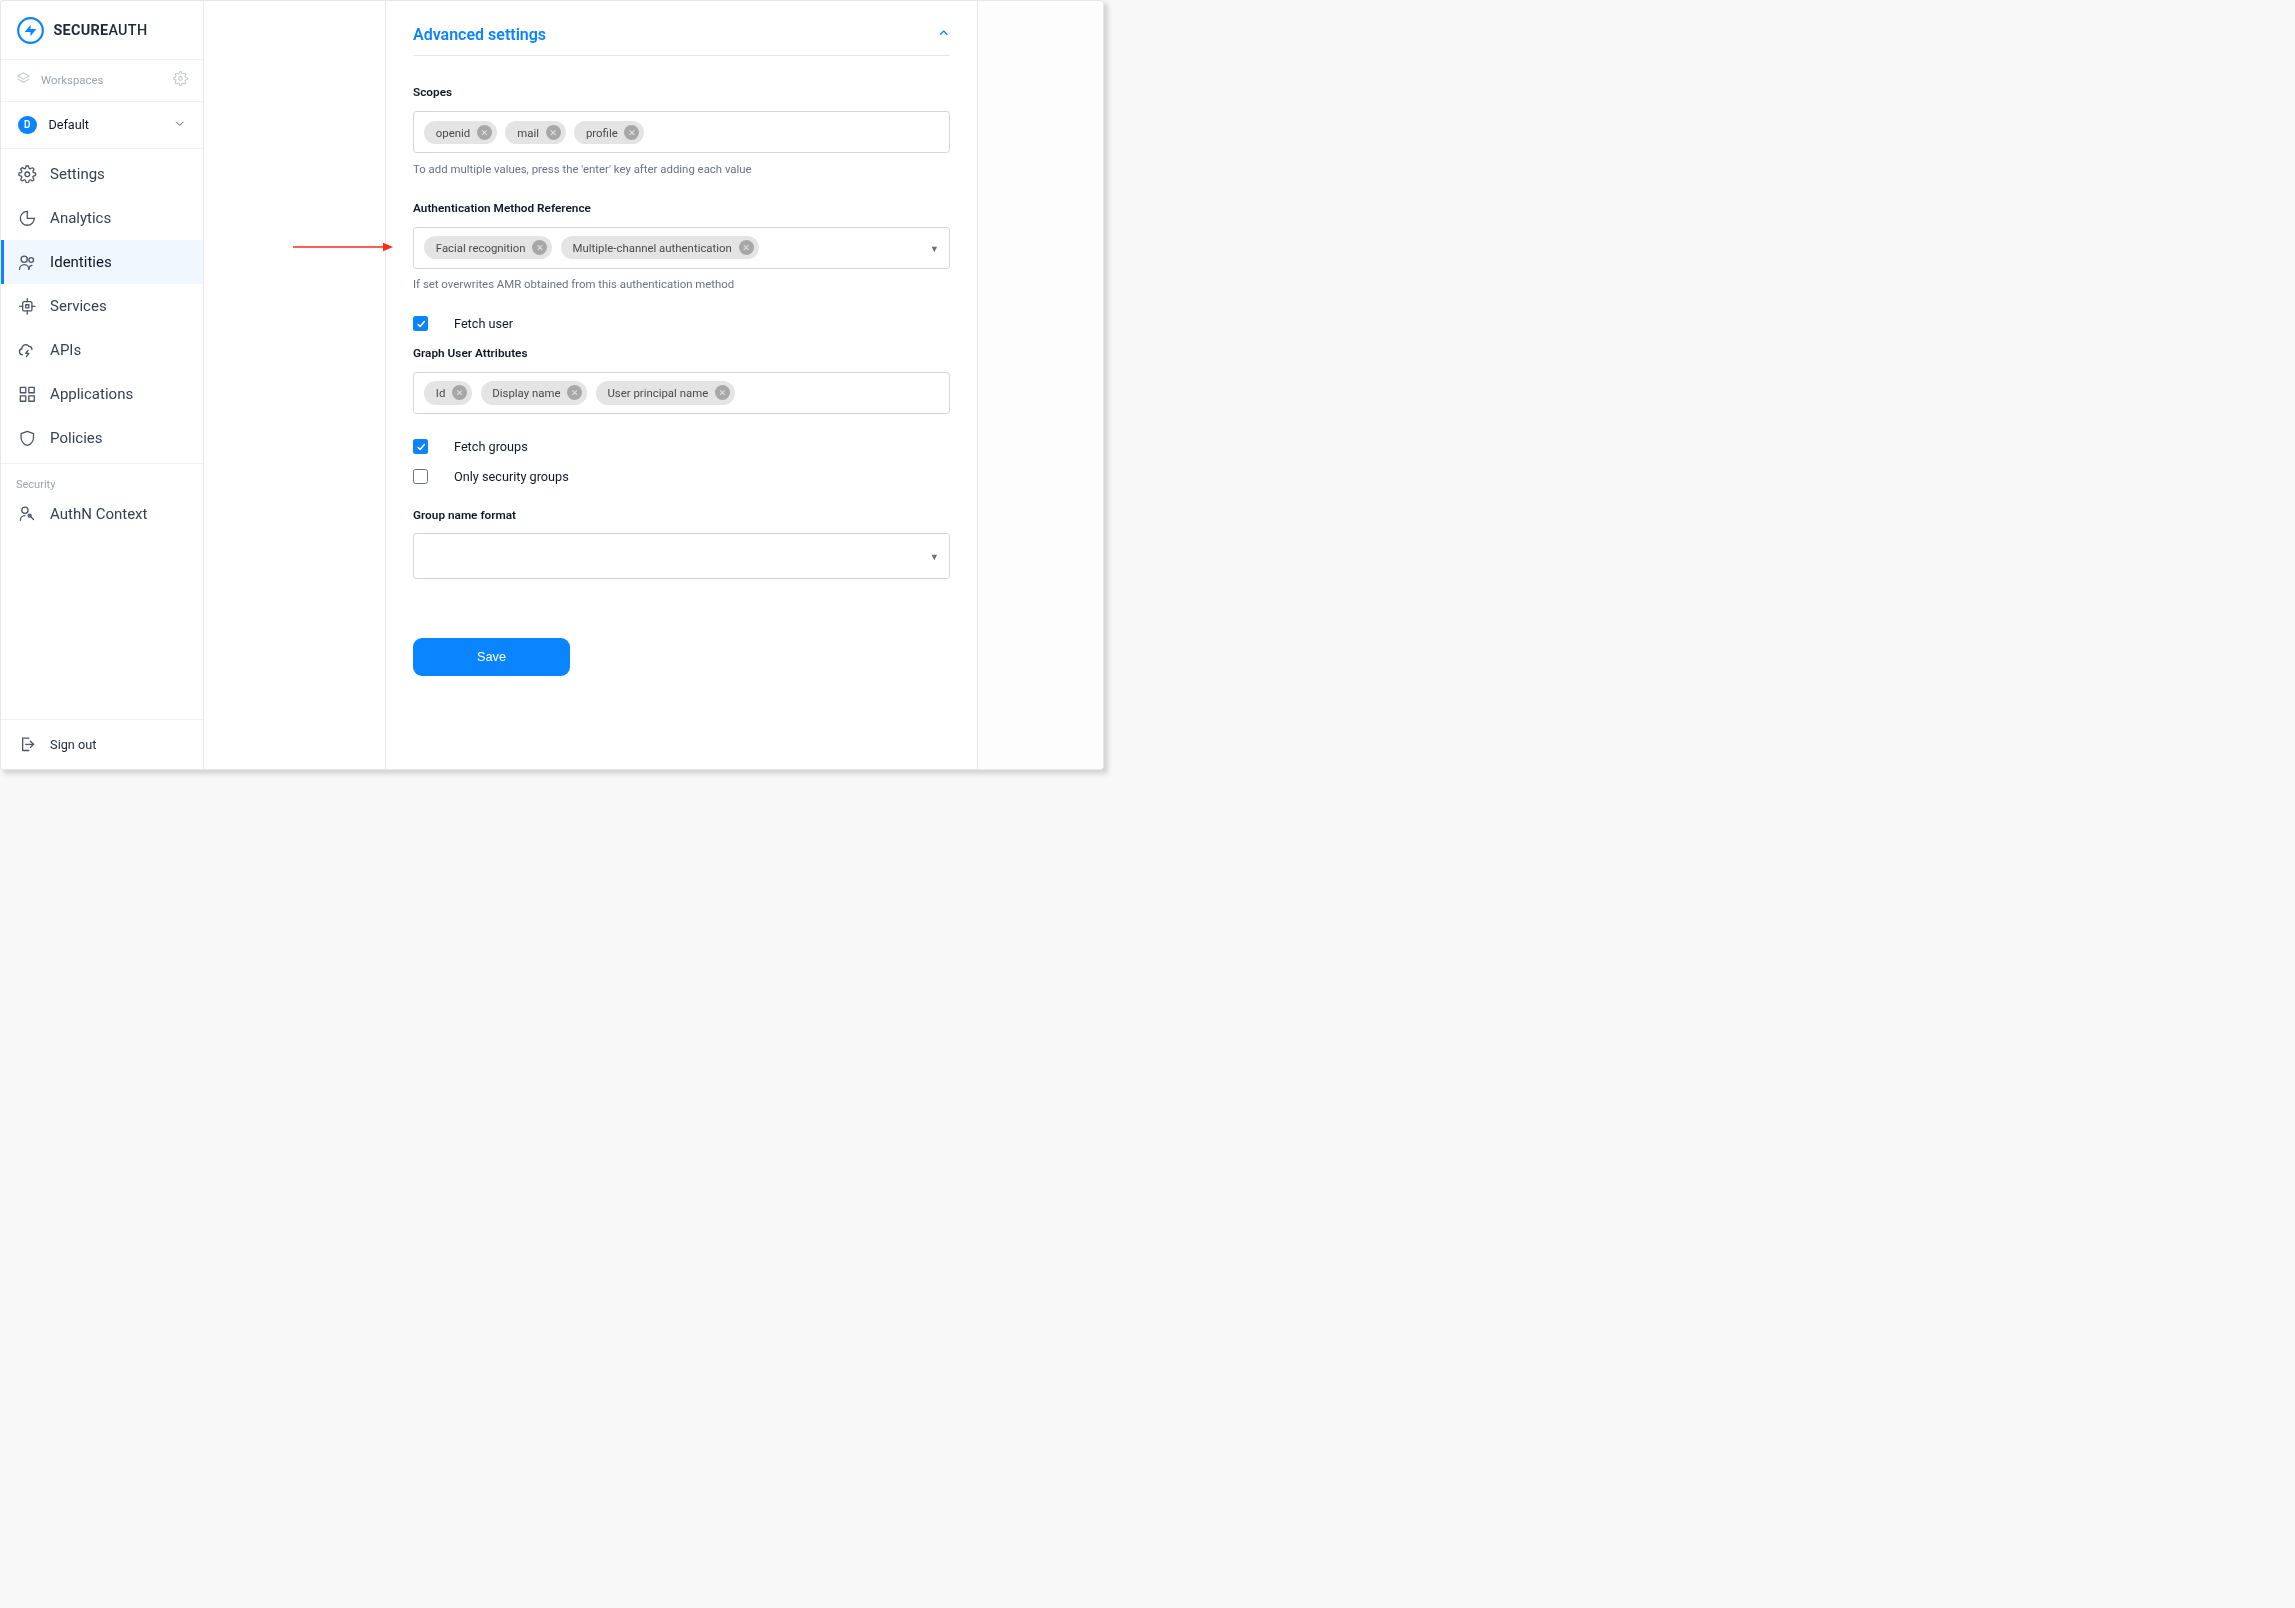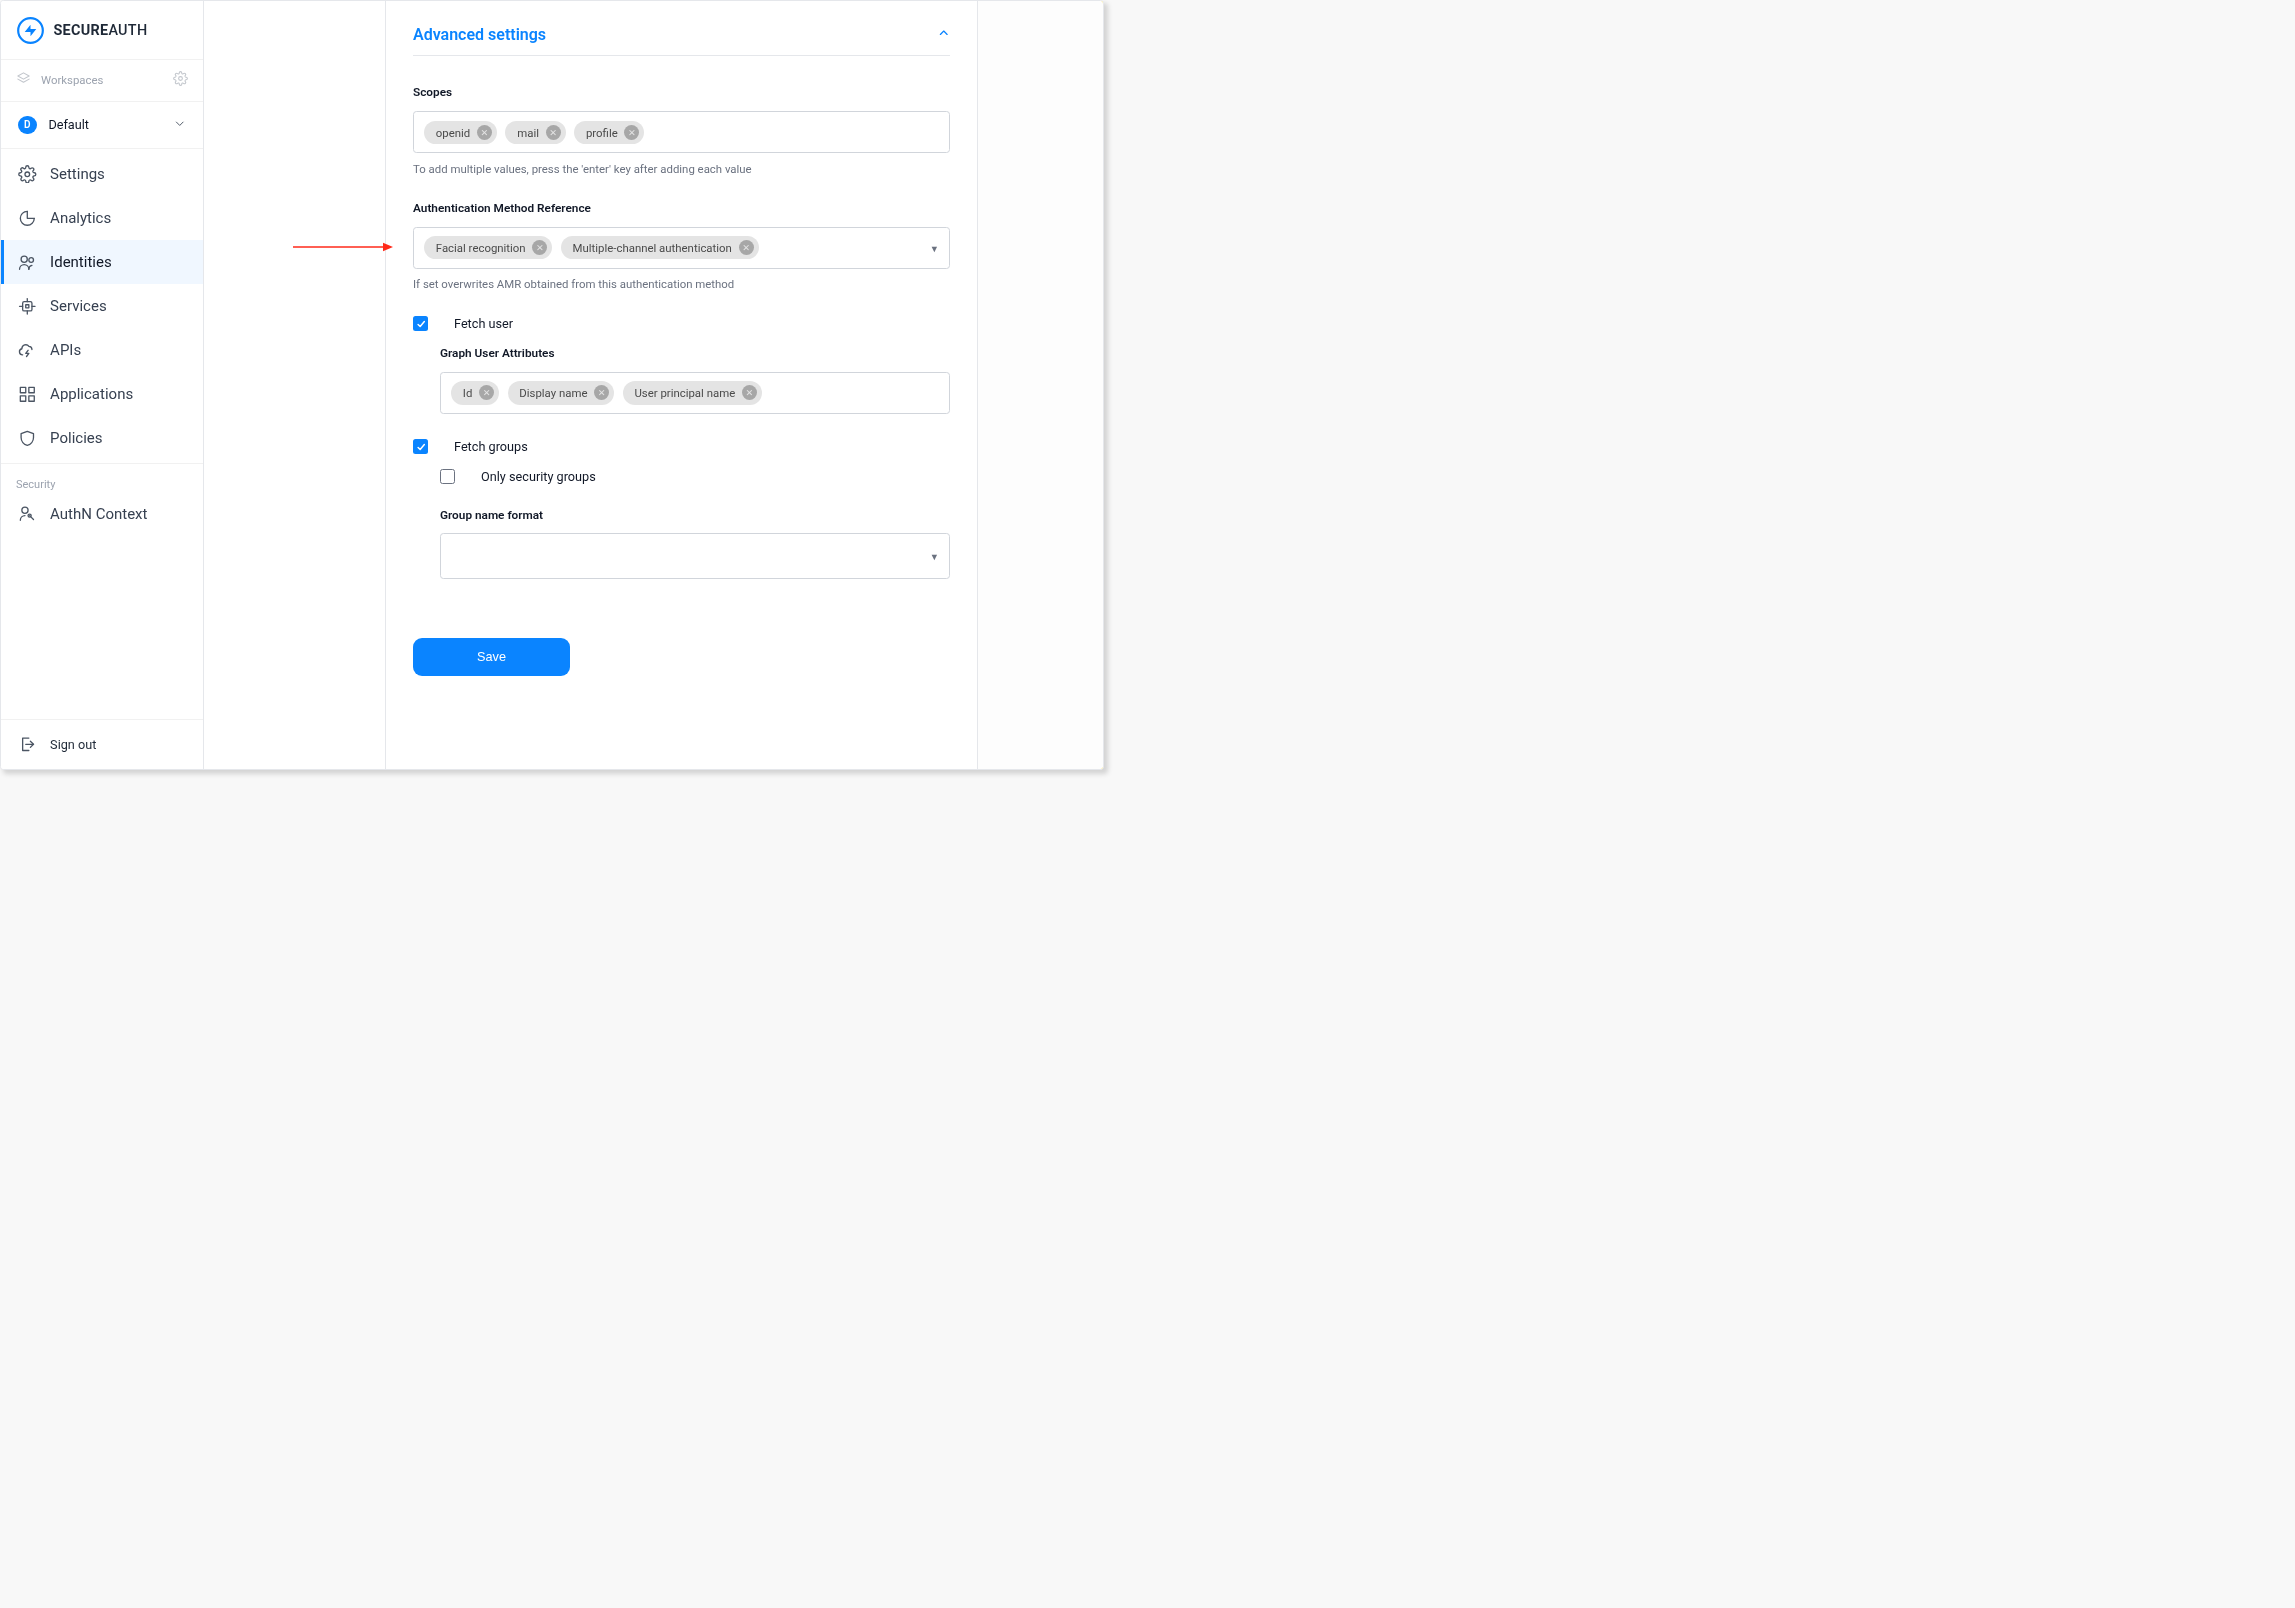--- a/index.html
+++ b/index.html
@@ -198,21 +198,21 @@
   .cb {
     width: 15px; height: 15px; border-radius: 2.5px;
     display: inline-flex; align-items: center; justify-content: center;
     cursor: pointer;
     flex: 0 0 15px;
   }
   .cb.checked { background: #0a84ff; }
   .cb.unchecked { border: 1.7px solid #6b7280; background: #fff; }
   .cb svg { width: 10px; height: 10px; }
   .cb-label { font-size: 12.7px; color: #111827; }
-  .indent { margin-left: 27px; }
+  .indent { }
   .select-empty {
     border: 0.8px solid #d1d5db;
     border-radius: 3.4px;
     height: 46px;
     position: relative;
     background: #fff;
   }
   .select-empty .chev {
     position: absolute; right: 10px; top: 50%; transform: translateY(-50%);
     color: #6b7280; font-size: 9.3px;

